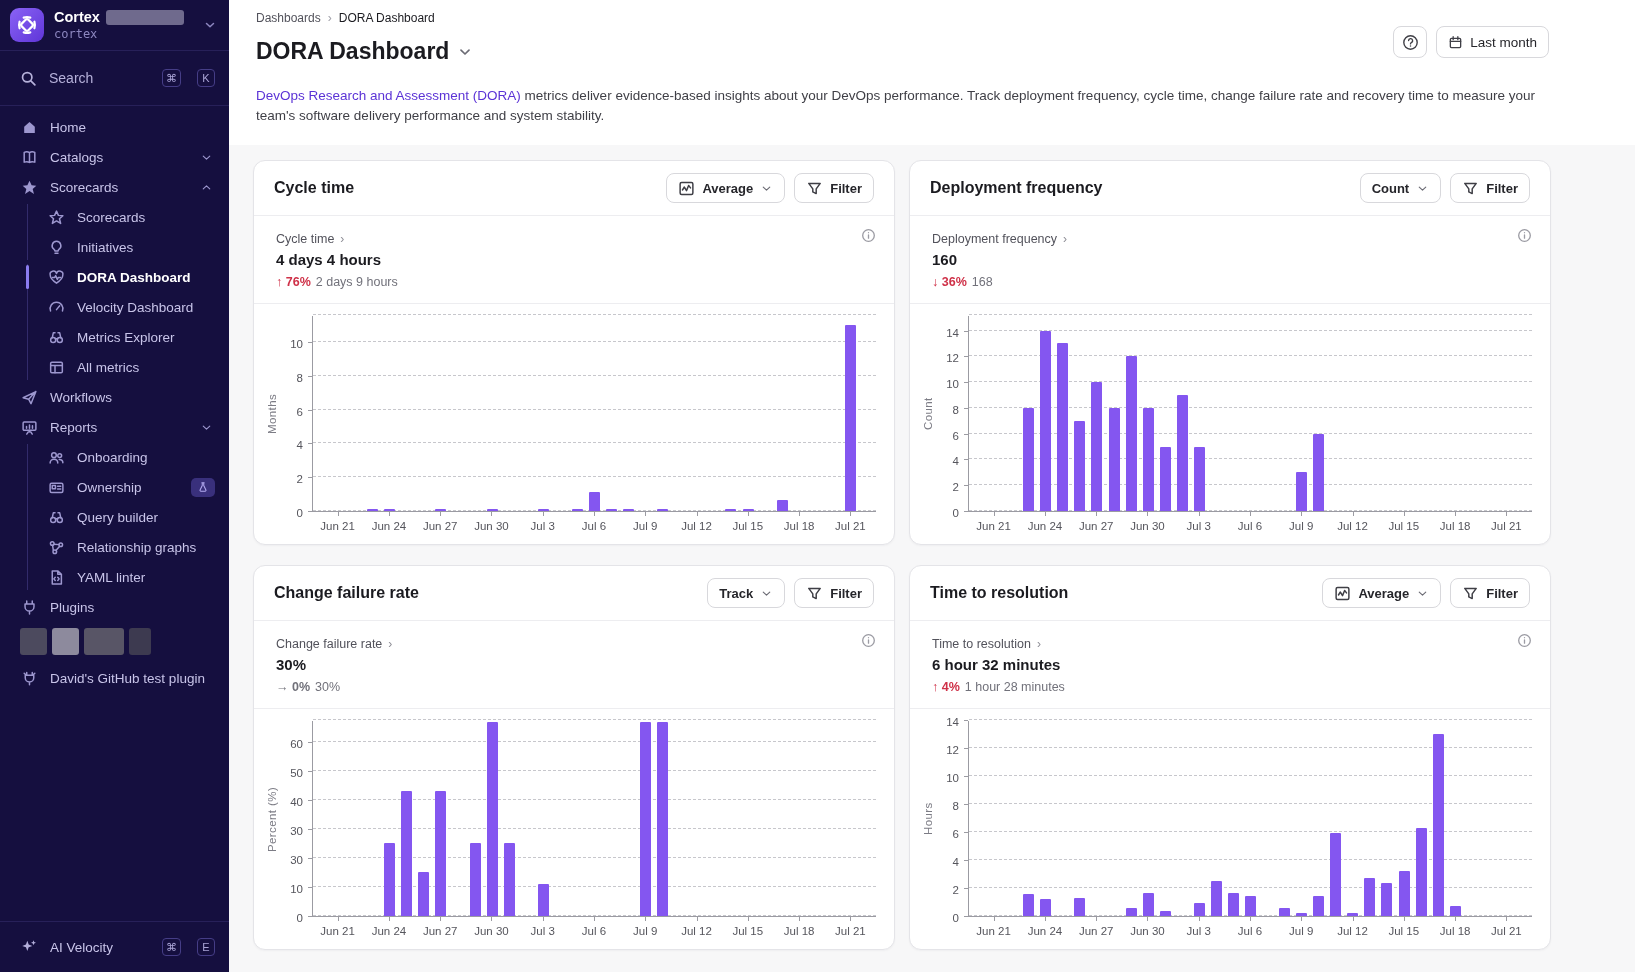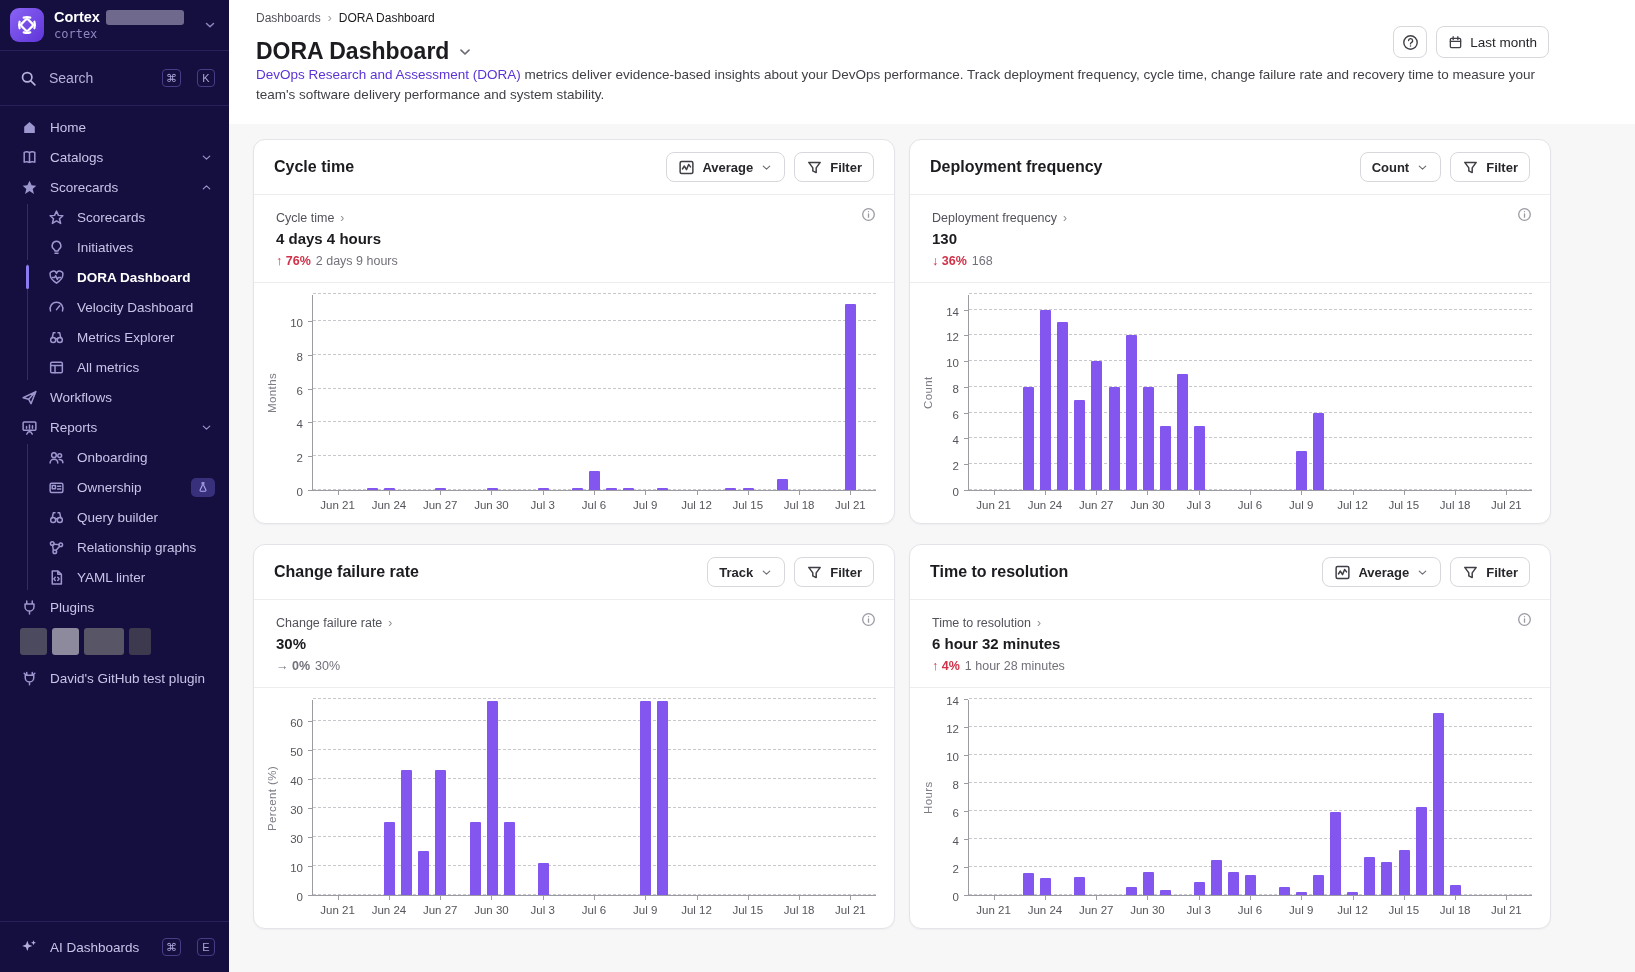--- a/index.html
+++ b/index.html
@@ -51,21 +51,21 @@
 
   
   main { flex:1; display:flex; flex-direction:column; overflow:hidden; }
   .page-header { background:#fff; padding:8px 86px 20px 27px; position:relative; }
   .breadcrumb { display:flex; align-items:center; gap:7px; font-size:12px; color:#52525b; height:20px; }
   .breadcrumb .crumb-current { color:#1b1b20; }
   .breadcrumb .sep { color:#a1a1aa; font-size:12px; }
   .title-row { display:flex; align-items:center; gap:8px; margin-top:10px; }
   .page-title { font-size:23px; font-weight:700; color:#1b1b20; }
   .title-chevron { color:#6b6b74; cursor:pointer; }
-  .page-desc { margin-top:0; font-size:13.5px; line-height:19.5px; color:#3f3f46; max-width:1295px; }
+  .page-desc { margin-top:21px; font-size:13.5px; line-height:19.5px; color:#3f3f46; max-width:1295px; }
   .page-desc a { color:var(--link-purple,#5b33d6); text-decoration:none; cursor:pointer; }
   .header-actions { position:absolute; top:26px; right:86px; display:flex; gap:9px; }
   .btn { display:inline-flex; align-items:center; gap:7px; height:32px; padding:0 11px; background:#fff; border:1px solid #d8d8dc; border-radius:8px; font-size:13.5px; font-weight:500; color:#26262b; cursor:pointer; font-family:inherit; }
   .btn .icon { color:#3f3f46; }
 
   .cards { flex:1; padding:15px 84px 0 24px; display:grid; grid-template-columns:1fr 1fr; gap:20px 14px; align-content:start; }
   .card { background:#fff; border:1px solid #e4e4e8; border-radius:12px; box-shadow:0 1px 2px rgba(20,15,60,.04); overflow:hidden; }
   .card-header { display:flex; align-items:center; padding:12px 20px; height:54px; }
   .card-title { font-size:16px; font-weight:700; color:#1b1b20; }
   .card-actions { margin-left:auto; display:flex; gap:9px; }
@@ -353,21 +353,21 @@
 
     <div class="sidebar-bottom">
       <div class="side-divider"></div>
       <div class="ai-row">
         <span class="icon">
           <svg width="18" height="18" viewBox="0 0 16 16" fill="currentColor">
               <path d="M6.5 2.5 L7.7 5.8 11 7 7.7 8.2 6.5 11.5 5.3 8.2 2 7 5.3 5.8 Z"></path>
               <path d="M12 2 L12.6 3.6 14.2 4.2 12.6 4.8 12 6.4 11.4 4.8 9.8 4.2 11.4 3.6 Z"></path>
             </svg>
         </span>
-        <span class="ai-label">AI Dashboards</span>
+        <span class="ai-label">AI Velocity</span>
         <span class="kbd">⌘</span>
         <span class="kbd">E</span>
       </div>
     </div>
   </aside>
 
   <main>
     <div class="page-header">
       <div class="breadcrumb">
         <span>Dashboards</span>
@@ -535,21 +535,21 @@
                     <path d="M2.6 3.2 h10.8 L9.6 8.4 V12.8 L6.4 11.2 V8.4 Z"></path>
                   </svg>
                 </span>
           <span style="font-weight:600">Filter</span>
         </button>
       </div>
     </div>
     <div class="card-divider"></div>
     <div class="stat">
       <span class="stat-label">Deployment frequency <span class="chev">›</span></span>
-      <div class="stat-value">130</div>
+      <div class="stat-value">160</div>
       <div class="stat-delta">
         <span class="delta-down">↓ 36%</span>
         <span class="delta-prev">168</span>
       </div>
       <span class="stat-info icon">
               <svg width="15" height="15" viewBox="0 0 16 16" fill="none" stroke="currentColor" stroke-width="1.4" stroke-linecap="round" stroke-linejoin="round">
                 <circle cx="8" cy="8" r="6.2"></circle>
                 <path d="M8 7.4 v3.4"></path>
                 <circle cx="8" cy="5" r="0.7" fill="currentColor" stroke="none"></circle>
               </svg>

